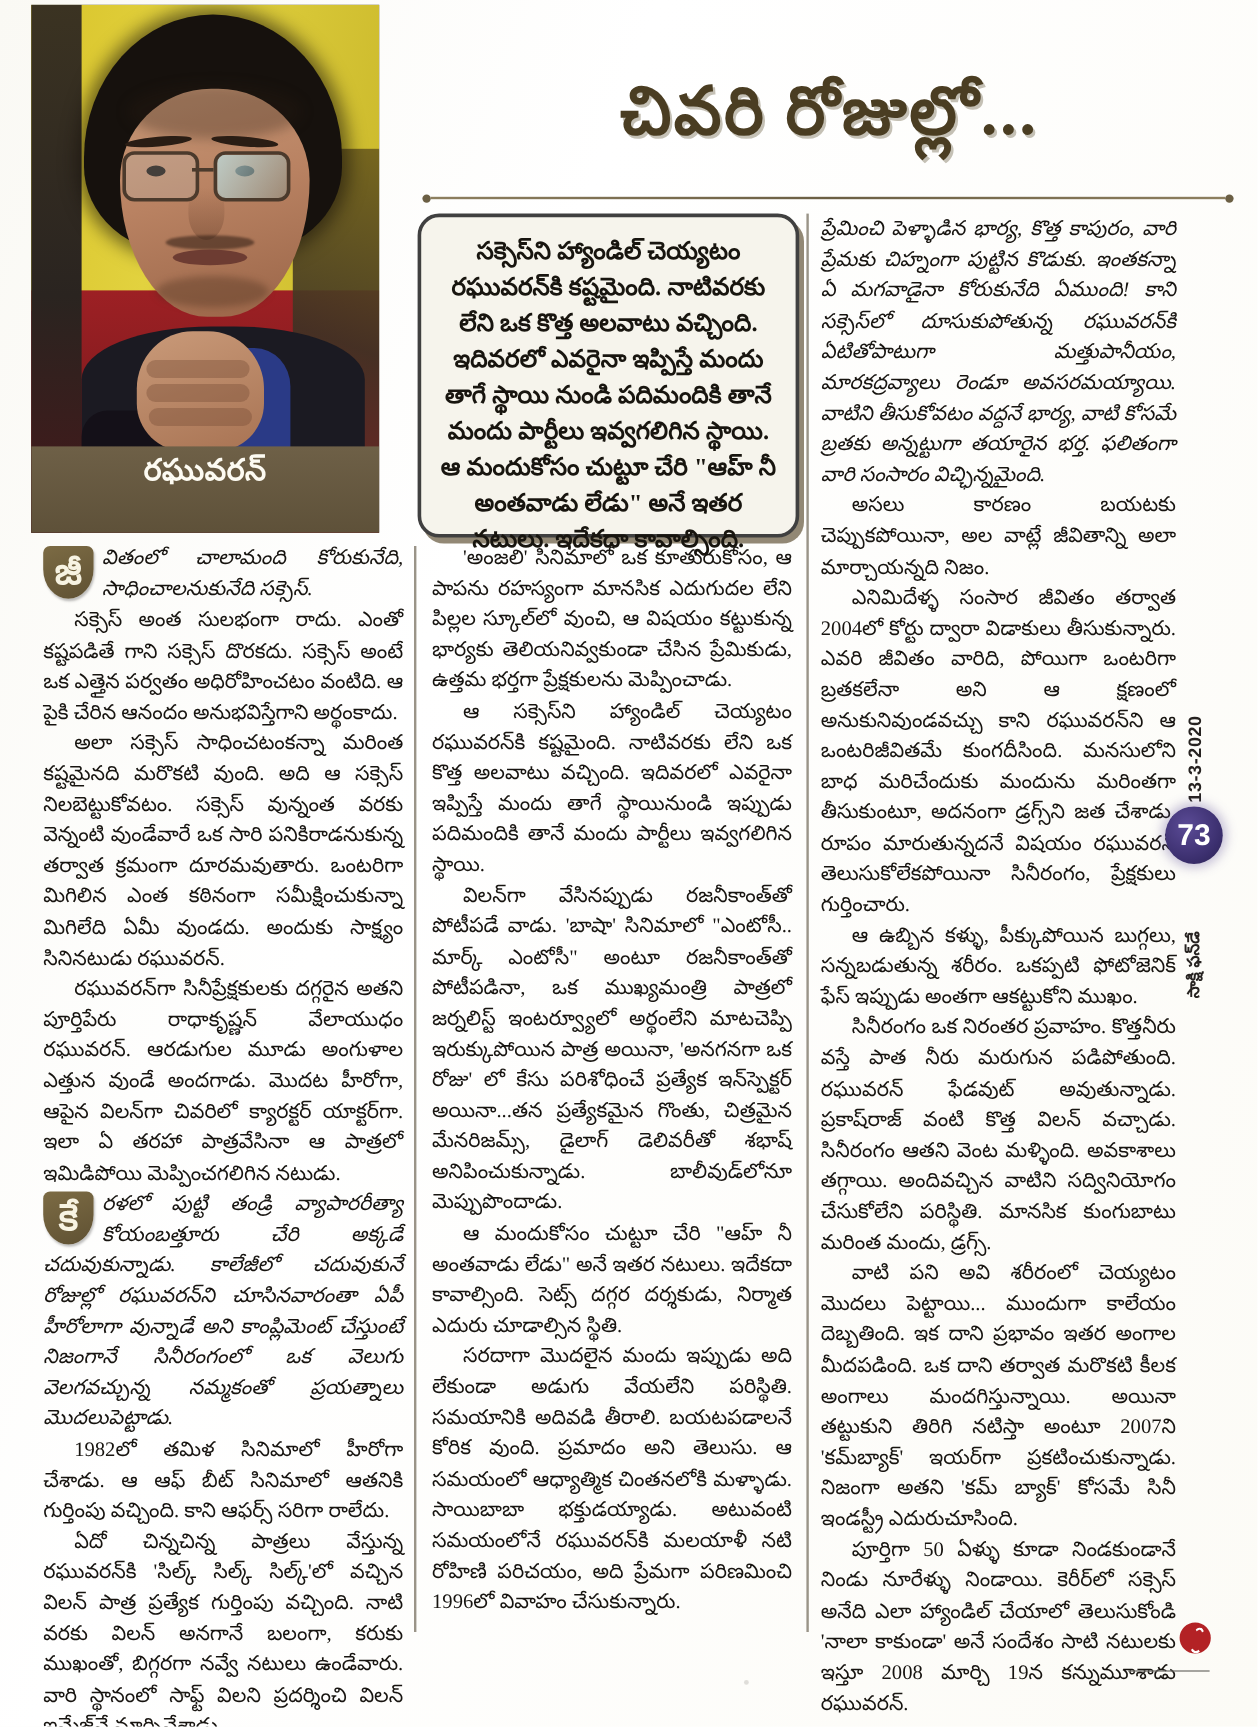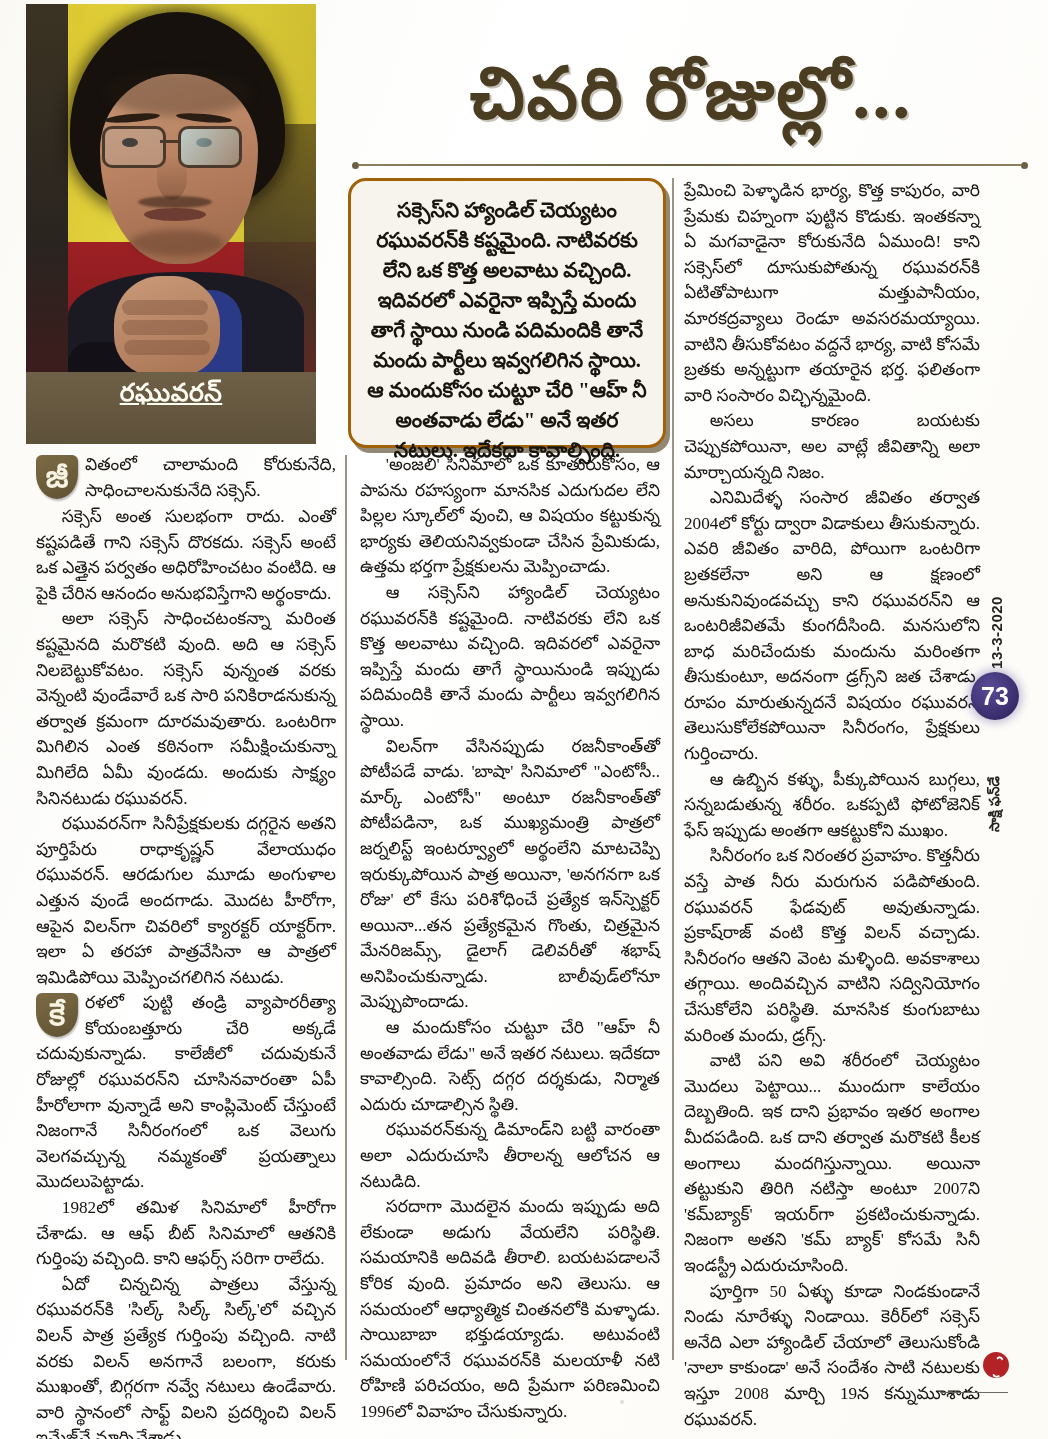--- a/index.html
+++ b/index.html
@@ -187,39 +187,38 @@
     color: #fdfbf2;
     text-align: center;
     padding-top: 4px;
     box-sizing: border-box;
   }
   #photo-caption .cap-name {
     font-size: 25px;
     line-height: 32px;
     font-weight: 700;
     letter-spacing: .5px;
-    text-decoration: underline;
   }
   #photo-caption .cap-years {
     font-size: 18px;
     line-height: 22px;
     letter-spacing: 1px;
   }
 
   
   #headline {
     position: absolute;
     left: 352px;
     top: 46px;
     width: 678px;
     text-align: center;
   }
   #headline .h-text {
     font-family: "Liberation Serif", serif;
-    font-size: 72px;
+    font-size: 56px;
     line-height: 96px;
     font-weight: 700;
     color: #4a3d22;
     letter-spacing: 2px;
     white-space: nowrap;
     text-shadow: 2px 2px 0 rgba(90,76,46,.35);
   }
   #headline-rule {
     position: absolute;
     left: 352px;
@@ -244,21 +243,21 @@
   #headline-rule .dot.r { right: 0; }
 
   
   #pullquote {
     position: absolute;
     left: 348px;
     top: 178px;
     width: 318px;
     height: 270px;
     box-sizing: border-box;
-    border: 3px solid #a16207;
+    border: 3px solid #404040;
     border-radius: 18px;
     background: #f6f4ec;
     box-shadow: 4px 5px 0 rgba(110,96,71,.75);
     padding: 14px 16px 10px 16px;
   }
   #pullquote .pq-text {
     font-family: "Liberation Serif", serif;
     font-size: 20.5px;
     line-height: 30px;
     color: #18150f;
@@ -280,21 +279,21 @@
     hyphens: none;
   }
   #col-left  { left: 36px;  }
   #col-mid   { left: 360px; }
   #col-right { left: 684px; top: 178px; width: 296px; }
 
   .col p {
     margin: 0 0 0 0;
     text-indent: 1.5em;
   }
-  .col p.first { text-indent: 0; }
+  .col p.first { text-indent: 0; font-style: italic; }
 
   .dropcap-para {
     position: relative;
     min-height: 52px;
   }
   .dropcap {
     float: left;
     width: 42px; height: 44px;
     margin: 3px 7px 0 0;
     background: linear-gradient(160deg, #7c6b44, #5f5133);
@@ -474,21 +473,20 @@
     <p>1982లో తమిళ సినిమాలో హీరోగా చేశాడు. ఆ ఆఫ్ బీట్ సినిమాలో ఆతనికి గుర్తింపు వచ్చింది. కాని ఆఫర్స్ సరిగా రాలేదు.</p>
     <p>ఏదో చిన్నచిన్న పాత్రలు వేస్తున్న రఘువరన్‌కి 'సిల్క్ సిల్క్ సిల్క్'లో వచ్చిన విలన్ పాత్ర ప్రత్యేక గుర్తింపు వచ్చింది. నాటి వరకు విలన్ అనగానే బలంగా, కరుకు ముఖంతో, బిగ్గరగా నవ్వే నటులు ఉండేవారు. వారి స్థానంలో సాఫ్ట్ విలని ప్రదర్శించి విలన్ ఇమేజ్‌నే మార్చివేశాడు.</p>
 
   </div>
 
   <div class="col" id="col-mid">
     <p>'అంజలి' సినిమాలో ఒక కూతురుకోసం, ఆ పాపను రహస్యంగా మానసిక ఎదుగుదల లేని పిల్లల స్కూల్‌లో వుంచి, ఆ విషయం కట్టుకున్న భార్యకు తెలియనివ్వకుండా చేసిన ప్రేమికుడు, ఉత్తమ భర్తగా ప్రేక్షకులను మెప్పించాడు.</p>
     <p>ఆ సక్సెస్‌ని హ్యాండిల్ చెయ్యటం రఘువరన్‌కి కష్టమైంది. నాటివరకు లేని ఒక కొత్త అలవాటు వచ్చింది. ఇదివరలో ఎవరైనా ఇప్పిస్తే మందు తాగే స్థాయినుండి ఇప్పుడు పదిమందికి తానే మందు పార్టీలు ఇవ్వగలిగిన స్థాయి.</p>
     <p>విలన్‌గా వేసినప్పుడు రజనీకాంత్‌తో పోటీపడే వాడు. 'బాషా' సినిమాలో "ఎంటోసీ.. మార్క్ ఎంటోసీ" అంటూ రజనీకాంత్‌తో పోటీపడినా, ఒక ముఖ్యమంత్రి పాత్రలో జర్నలిస్ట్ ఇంటర్వ్యూలో అర్థంలేని మాటచెప్పి ఇరుక్కుపోయిన పాత్ర అయినా, 'అనగనగా ఒక రోజు' లో కేసు పరిశోధించే ప్రత్యేక ఇన్‌స్పెక్టర్ అయినా...తన ప్రత్యేకమైన గొంతు, చిత్రమైన మేనరిజమ్స్, డైలాగ్ డెలివరీతో శభాష్ అనిపించుకున్నాడు. బాలీవుడ్‌లోనూ మెప్పుపొందాడు.</p>
     <p>ఆ మందుకోసం చుట్టూ చేరి "ఆహ్ నీ అంతవాడు లేడు" అనే ఇతర నటులు. ఇదేకదా కావాల్సింది. సెట్స్ దగ్గర దర్శకుడు, నిర్మాత ఎదురు చూడాల్సిన స్థితి.</p>
-    <p>రఘువరన్‌కున్న డిమాండ్‌ని బట్టి వారంతా అలా ఎదురుచూసి తీరాలన్న ఆలోచన ఆ నటుడిది.</p>
     <p>సరదాగా మొదలైన మందు ఇప్పుడు అది లేకుండా అడుగు వేయలేని పరిస్థితి. సమయానికి అదివడి తీరాలి. బయటపడాలనే కోరిక వుంది. ప్రమాదం అని తెలుసు. ఆ సమయంలో ఆధ్యాత్మిక చింతనలోకి మళ్ళాడు. సాయిబాబా భక్తుడయ్యాడు. అటువంటి సమయంలోనే రఘువరన్‌కి మలయాళీ నటి రోహిణి పరిచయం, అది ప్రేమగా పరిణమించి 1996లో వివాహం చేసుకున్నారు.</p>
   </div>
 
   <div class="col" id="col-right">
     <p class="first">ప్రేమించి పెళ్ళాడిన భార్య, కొత్త కాపురం, వారి ప్రేమకు చిహ్నంగా పుట్టిన కొడుకు. ఇంతకన్నా ఏ మగవాడైనా కోరుకునేది ఏముంది! కాని సక్సెస్‌లో దూసుకుపోతున్న రఘువరన్‌కి ఏటితోపాటుగా మత్తుపానీయం, మారకద్రవ్యాలు రెండూ అవసరమయ్యాయి. వాటిని తీసుకోవటం వద్దనే భార్య, వాటి కోసమే బ్రతకు అన్నట్టుగా తయారైన భర్త. ఫలితంగా వారి సంసారం విచ్ఛిన్నమైంది.</p>
     <p>అసలు కారణం బయటకు చెప్పుకపోయినా, అల వాట్లే జీవితాన్ని అలా మార్చాయన్నది నిజం.</p>
     <p>ఎనిమిదేళ్ళ సంసార జీవితం తర్వాత 2004లో కోర్టు ద్వారా విడాకులు తీసుకున్నారు. ఎవరి జీవితం వారిది, పోయిగా ఒంటరిగా బ్రతకలేనా అని ఆ క్షణంలో అనుకునివుండవచ్చు కాని రఘువరన్‌ని ఆ ఒంటరిజీవితమే కుంగదీసింది. మనసులోని బాధ మరిచేందుకు మందును మరింతగా తీసుకుంటూ, అదనంగా డ్రగ్స్‌ని జత చేశాడు. రూపం మారుతున్నదనే విషయం రఘువరన్ తెలుసుకోలేకపోయినా సినీరంగం, ప్రేక్షకులు గుర్తించారు.</p>
     <p>ఆ ఉబ్బిన కళ్ళు, పీక్కుపోయిన బుగ్గలు, సన్నబడుతున్న శరీరం. ఒకప్పటి ఫోటోజెనిక్ ఫేస్ ఇప్పుడు అంతగా ఆకట్టుకోని ముఖం.</p>
     <p>సినీరంగం ఒక నిరంతర ప్రవాహం. కొత్తనీరు వస్తే పాత నీరు మరుగున పడిపోతుంది. రఘువరన్ ఫేడవుట్ అవుతున్నాడు. ప్రకాష్‌రాజ్ వంటి కొత్త విలన్ వచ్చాడు. సినీరంగం ఆతని వెంట మళ్ళింది. అవకాశాలు తగ్గాయి. అందివచ్చిన వాటిని సద్వినియోగం చేసుకోలేని పరిస్థితి. మానసిక కుంగుబాటు మరింత మందు, డ్రగ్స్.</p>
     <p>వాటి పని అవి శరీరంలో చెయ్యటం మొదలు పెట్టాయి... ముందుగా కాలేయం దెబ్బతింది. ఇక దాని ప్రభావం ఇతర అంగాల మీదపడింది. ఒక దాని తర్వాత మరొకటి కీలక అంగాలు మందగిస్తున్నాయి. అయినా తట్టుకుని తిరిగి నటిస్తా అంటూ 2007ని 'కమ్‌బ్యాక్' ఇయర్‌గా ప్రకటించుకున్నాడు. నిజంగా అతని 'కమ్ బ్యాక్' కోసమే సినీ ఇండస్ట్రీ ఎదురుచూసింది.</p>

